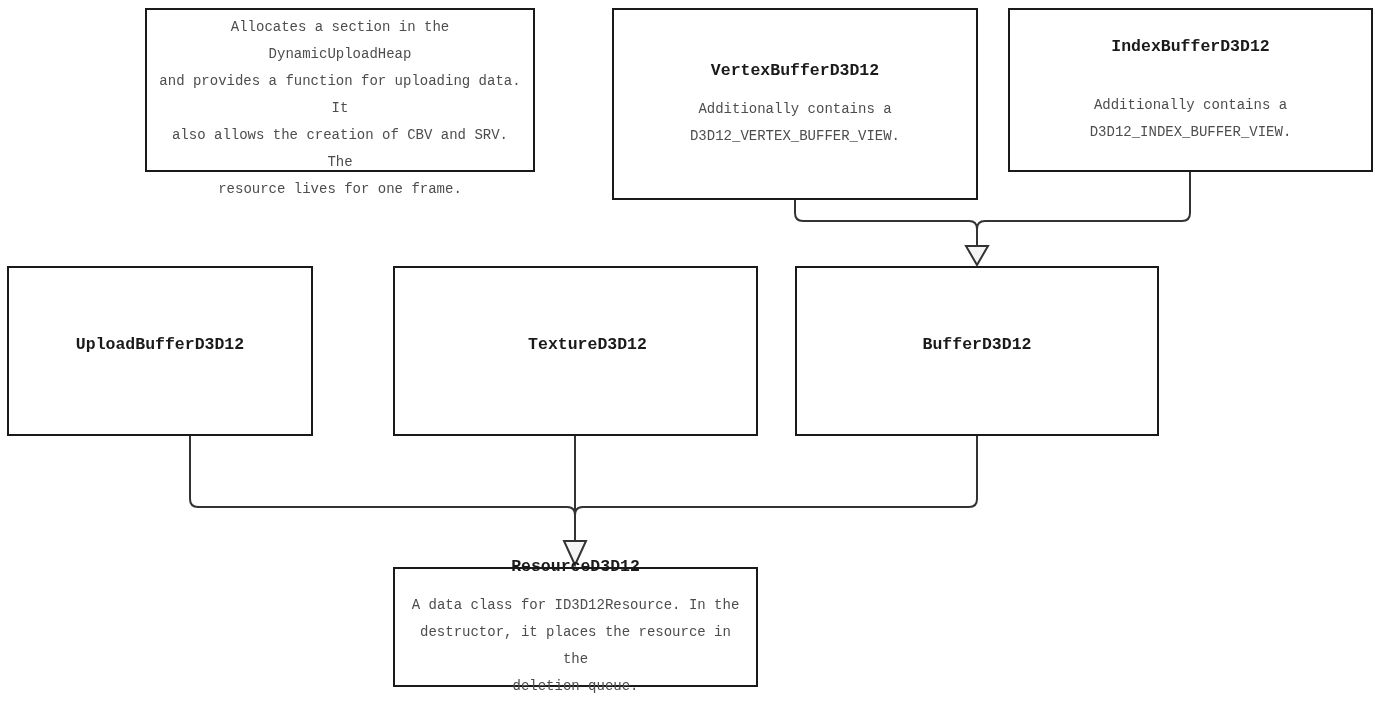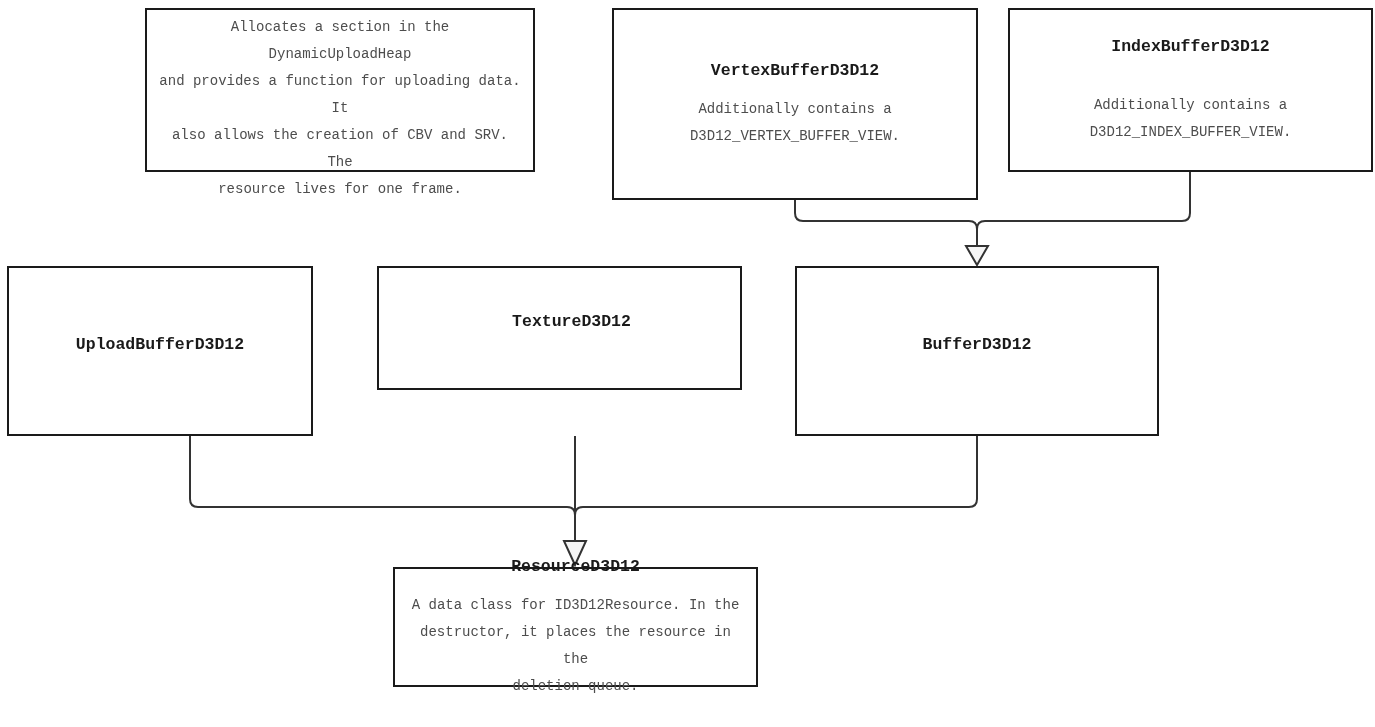--- a/index.html
+++ b/index.html
@@ -56,21 +56,21 @@
     font-size: 14px;
     color: #4d4d4d;
     line-height: 27px;
     white-space: pre-line;
   }
   
   #node-dynamic-upload-buffer { left: 145px;  top: 8px;   width: 390px; height: 164px; }
   #node-vertex-buffer         { left: 612px;  top: 8px;   width: 366px; height: 192px; }
   #node-index-buffer          { left: 1008px; top: 8px;   width: 365px; height: 164px; gap: 20px; }
   #node-upload-buffer         { left: 7px;    top: 266px; width: 306px; height: 170px; }
-  #node-texture               { left: 377px;  top: 266px; width: 365px; height: 124px; padding-left: 36px; }
+  #node-texture               { left: 393px;  top: 266px; width: 365px; height: 170px; padding-left: 36px; }
   #node-buffer                { left: 795px;  top: 266px; width: 364px; height: 170px; gap: 38px; }
   #node-resource              { left: 393px;  top: 567px; width: 365px; height: 120px; }
 </style>
 </head>
 <body>
 
 <div id="canvas">
 
   <svg id="connector-layer" viewBox="0 0 1375 727" xmlns="http://www.w3.org/2000/svg">
 

